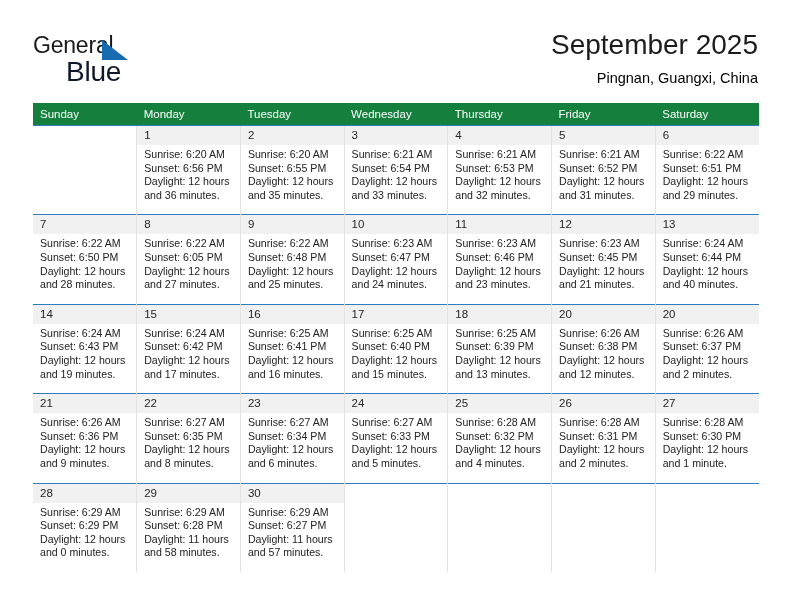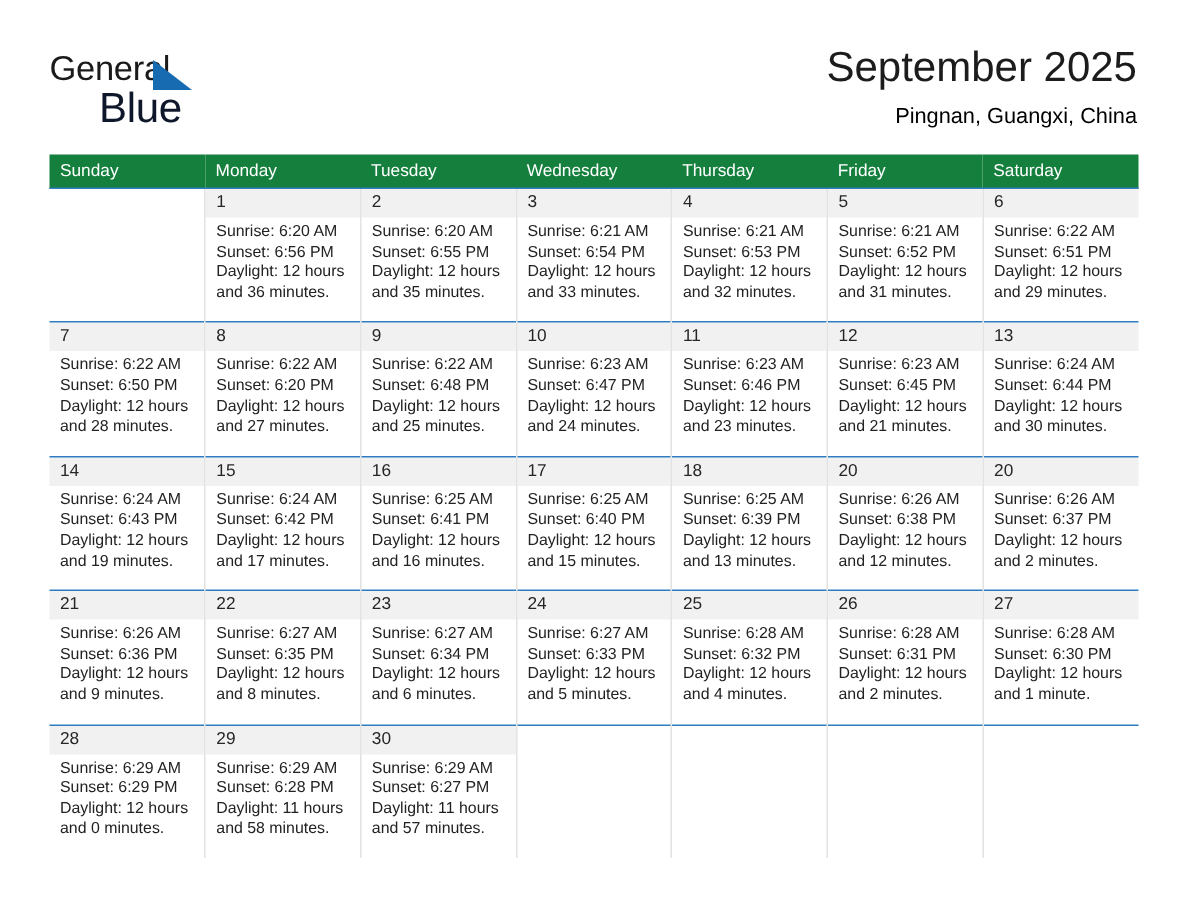--- a/index.html
+++ b/index.html
@@ -231,21 +231,21 @@
               <div>Sunrise: 6:22 AM</div>
               <div>Sunset: 6:50 PM</div>
               <div>Daylight: 12 hours</div>
               <div>and 28 minutes.</div>
             </div>
           </td>
           <td class="">
             <span class="daynum">8</span>
             <div class="details">
               <div>Sunrise: 6:22 AM</div>
-              <div>Sunset: 6:20 PM</div>
+              <div>Sunset: 6:05 PM</div>
               <div>Daylight: 12 hours</div>
               <div>and 27 minutes.</div>
             </div>
           </td>
           <td class="">
             <span class="daynum">9</span>
             <div class="details">
               <div>Sunrise: 6:22 AM</div>
               <div>Sunset: 6:48 PM</div>
               <div>Daylight: 12 hours</div>
@@ -278,21 +278,21 @@
               <div>Daylight: 12 hours</div>
               <div>and 21 minutes.</div>
             </div>
           </td>
           <td class="">
             <span class="daynum">13</span>
             <div class="details">
               <div>Sunrise: 6:24 AM</div>
               <div>Sunset: 6:44 PM</div>
               <div>Daylight: 12 hours</div>
-              <div>and 30 minutes.</div>
+              <div>and 40 minutes.</div>
             </div>
           </td>
         </tr>
         <tr class="week-row">
           <td class="">
             <span class="daynum">14</span>
             <div class="details">
               <div>Sunrise: 6:24 AM</div>
               <div>Sunset: 6:43 PM</div>
               <div>Daylight: 12 hours</div>

